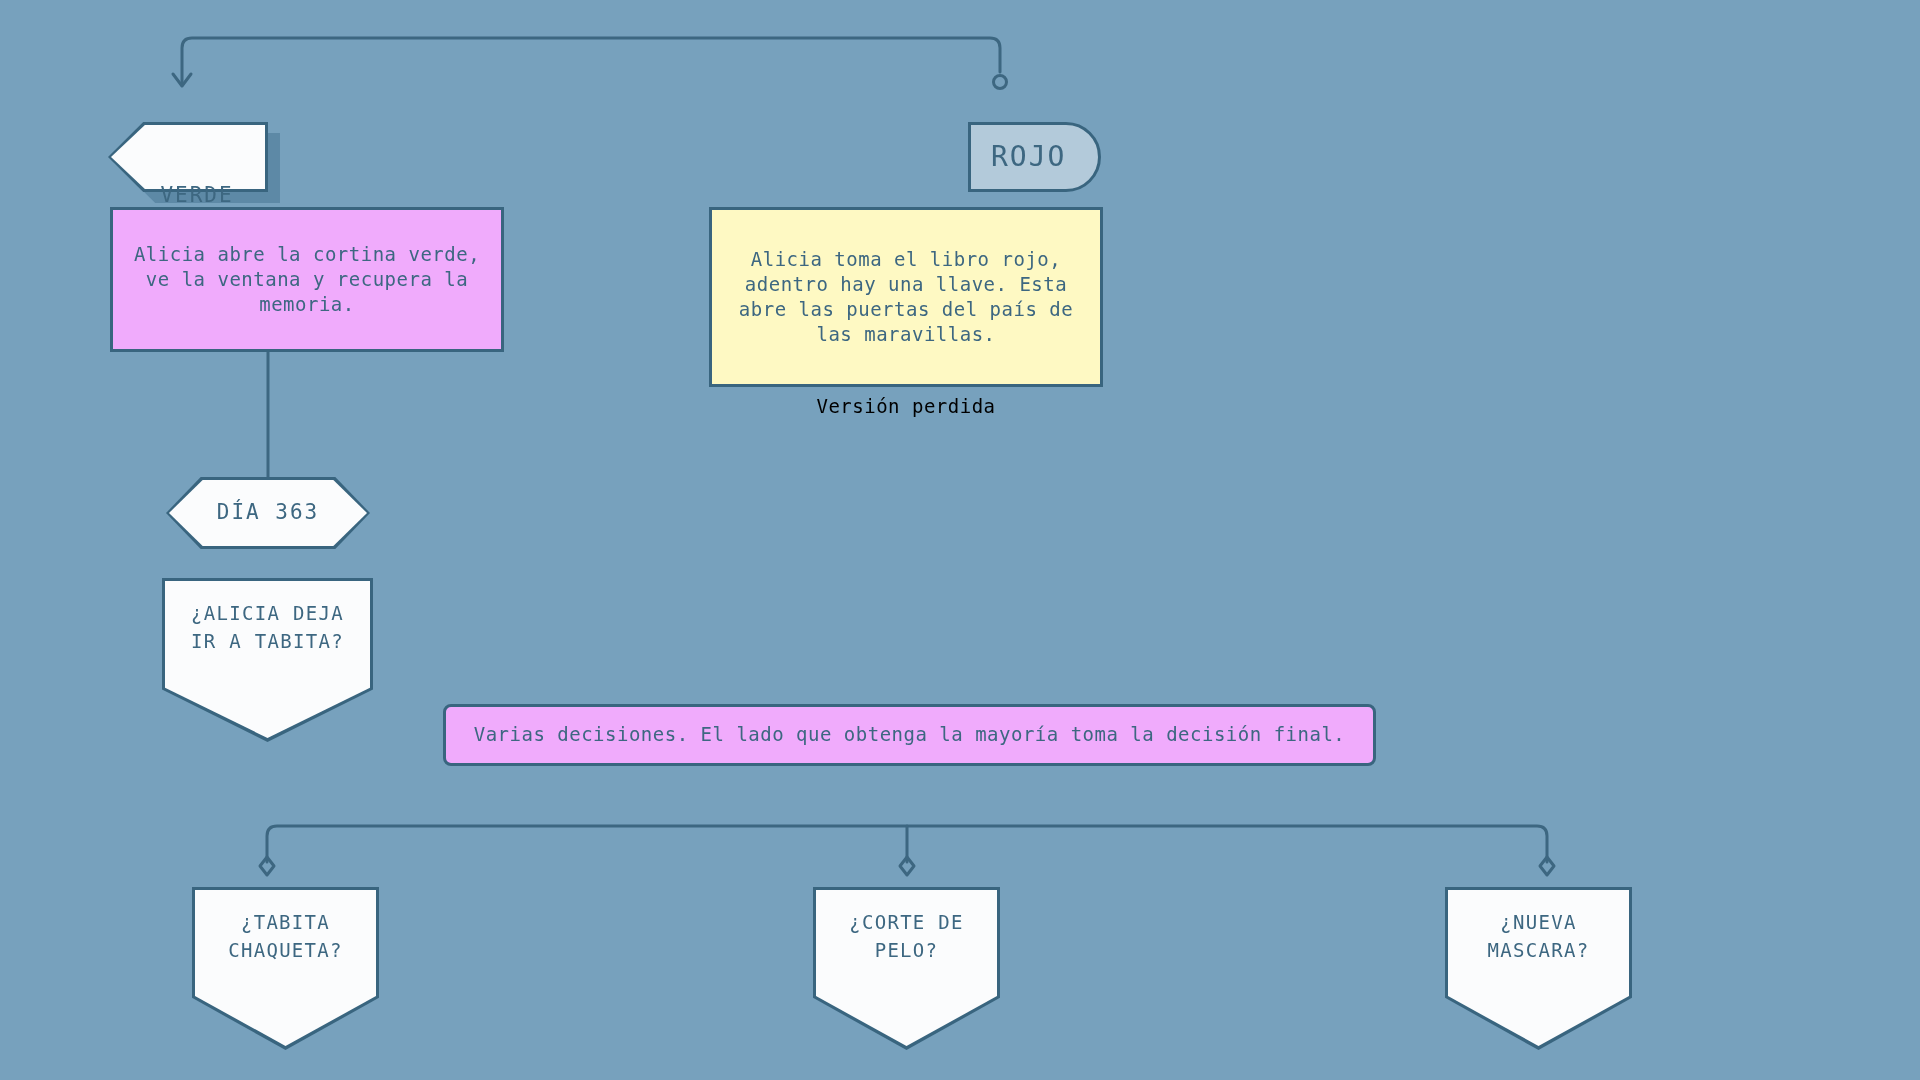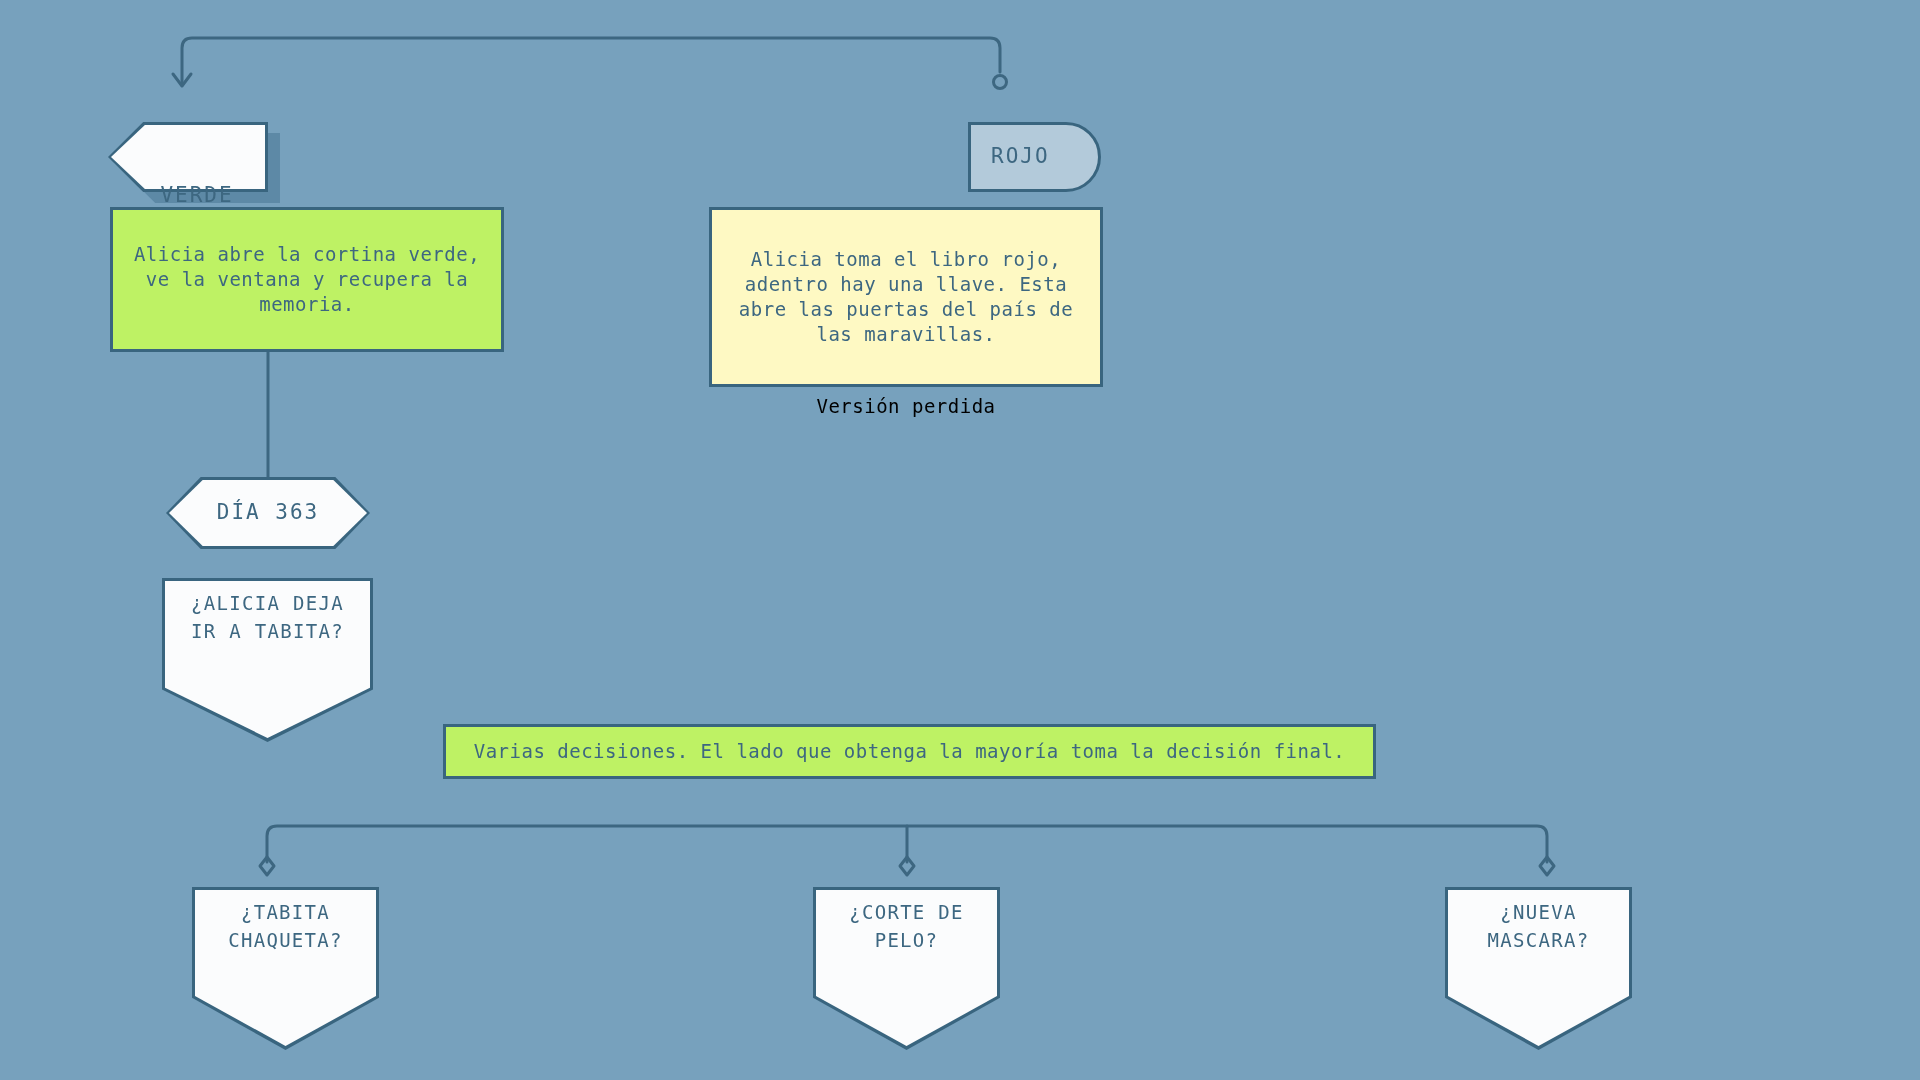--- a/index.html
+++ b/index.html
@@ -97,52 +97,53 @@
     width: 133px;
     height: 70px;
     background: #b3cada;
     border: 3px solid #39657f;
     border-radius: 0 38px 38px 0;
     display: flex;
     align-items: center;
     justify-content: flex-start;
   }
   .rojo-label {
-    font-size: 21px;
+    font-size: 28px;
     color: #3d6781;
     letter-spacing: 2px;
     padding-left: 20px;
   }
 
   
   .note {
     position: absolute;
     border: 3px solid #39657f;
     display: flex;
     align-items: center;
     justify-content: center;
     padding: 8px 12px;
   }
-  .note.white { background: #bef264; }
+  .note.white { background: #f0abfc; }
   .note.tint  { background: #fef9c3; }
 
   .note-verde {
     left: 110px;  top: 207px;
     width: 394px; height: 145px;
     font-size: 19px;
   }
   .note-rojo {
     left: 709px;  top: 207px;
     width: 394px; height: 180px;
     font-size: 19px;
   }
   .note-wide {
-    left: 443px;  top: 724px;
-    width: 933px; height: 55px;
-    font-size: 19px;
+    left: 443px;  top: 704px;
+    width: 933px; height: 62px;
+    font-size: 19px;
+    border-radius: 8px;
   }
 
   
   .caption {
     position: absolute;
     left: 709px;
     top: 395px;
     width: 394px;
     text-align: center;
     font-size: 19px;
@@ -184,21 +185,21 @@
     position: absolute;
     -webkit-clip-path: polygon(0 0, 100% 0, 100% 68%, 50% 100%, 0 68%);
     clip-path: polygon(0 0, 100% 0, 100% 68%, 50% 100%, 0 68%);
   }
   .sh-outer { left: 0; top: 0; width: 100%; height: 100%; background: #39657f; }
   .sh-inner { left: 3px; top: 3px; width: calc(100% - 6px); height: calc(100% - 7px); background: #fbfcfd; }
   .sh-label {
     position: absolute;
     left: 0; top: 0;
     width: 100%;
-    padding-top: 12px;
+    padding-top: 22px;
     text-align: center;
     font-size: 19px;
     color: #3d6781;
     letter-spacing: 1.3px;
     line-height: 1.45;
     white-space: pre-line;
   }
 
   .shield-tabita { left: 162px; top: 578px; width: 211px; height: 164px; }
   .shield-color  { left: 192px; top: 887px; width: 187px; height: 163px; }

